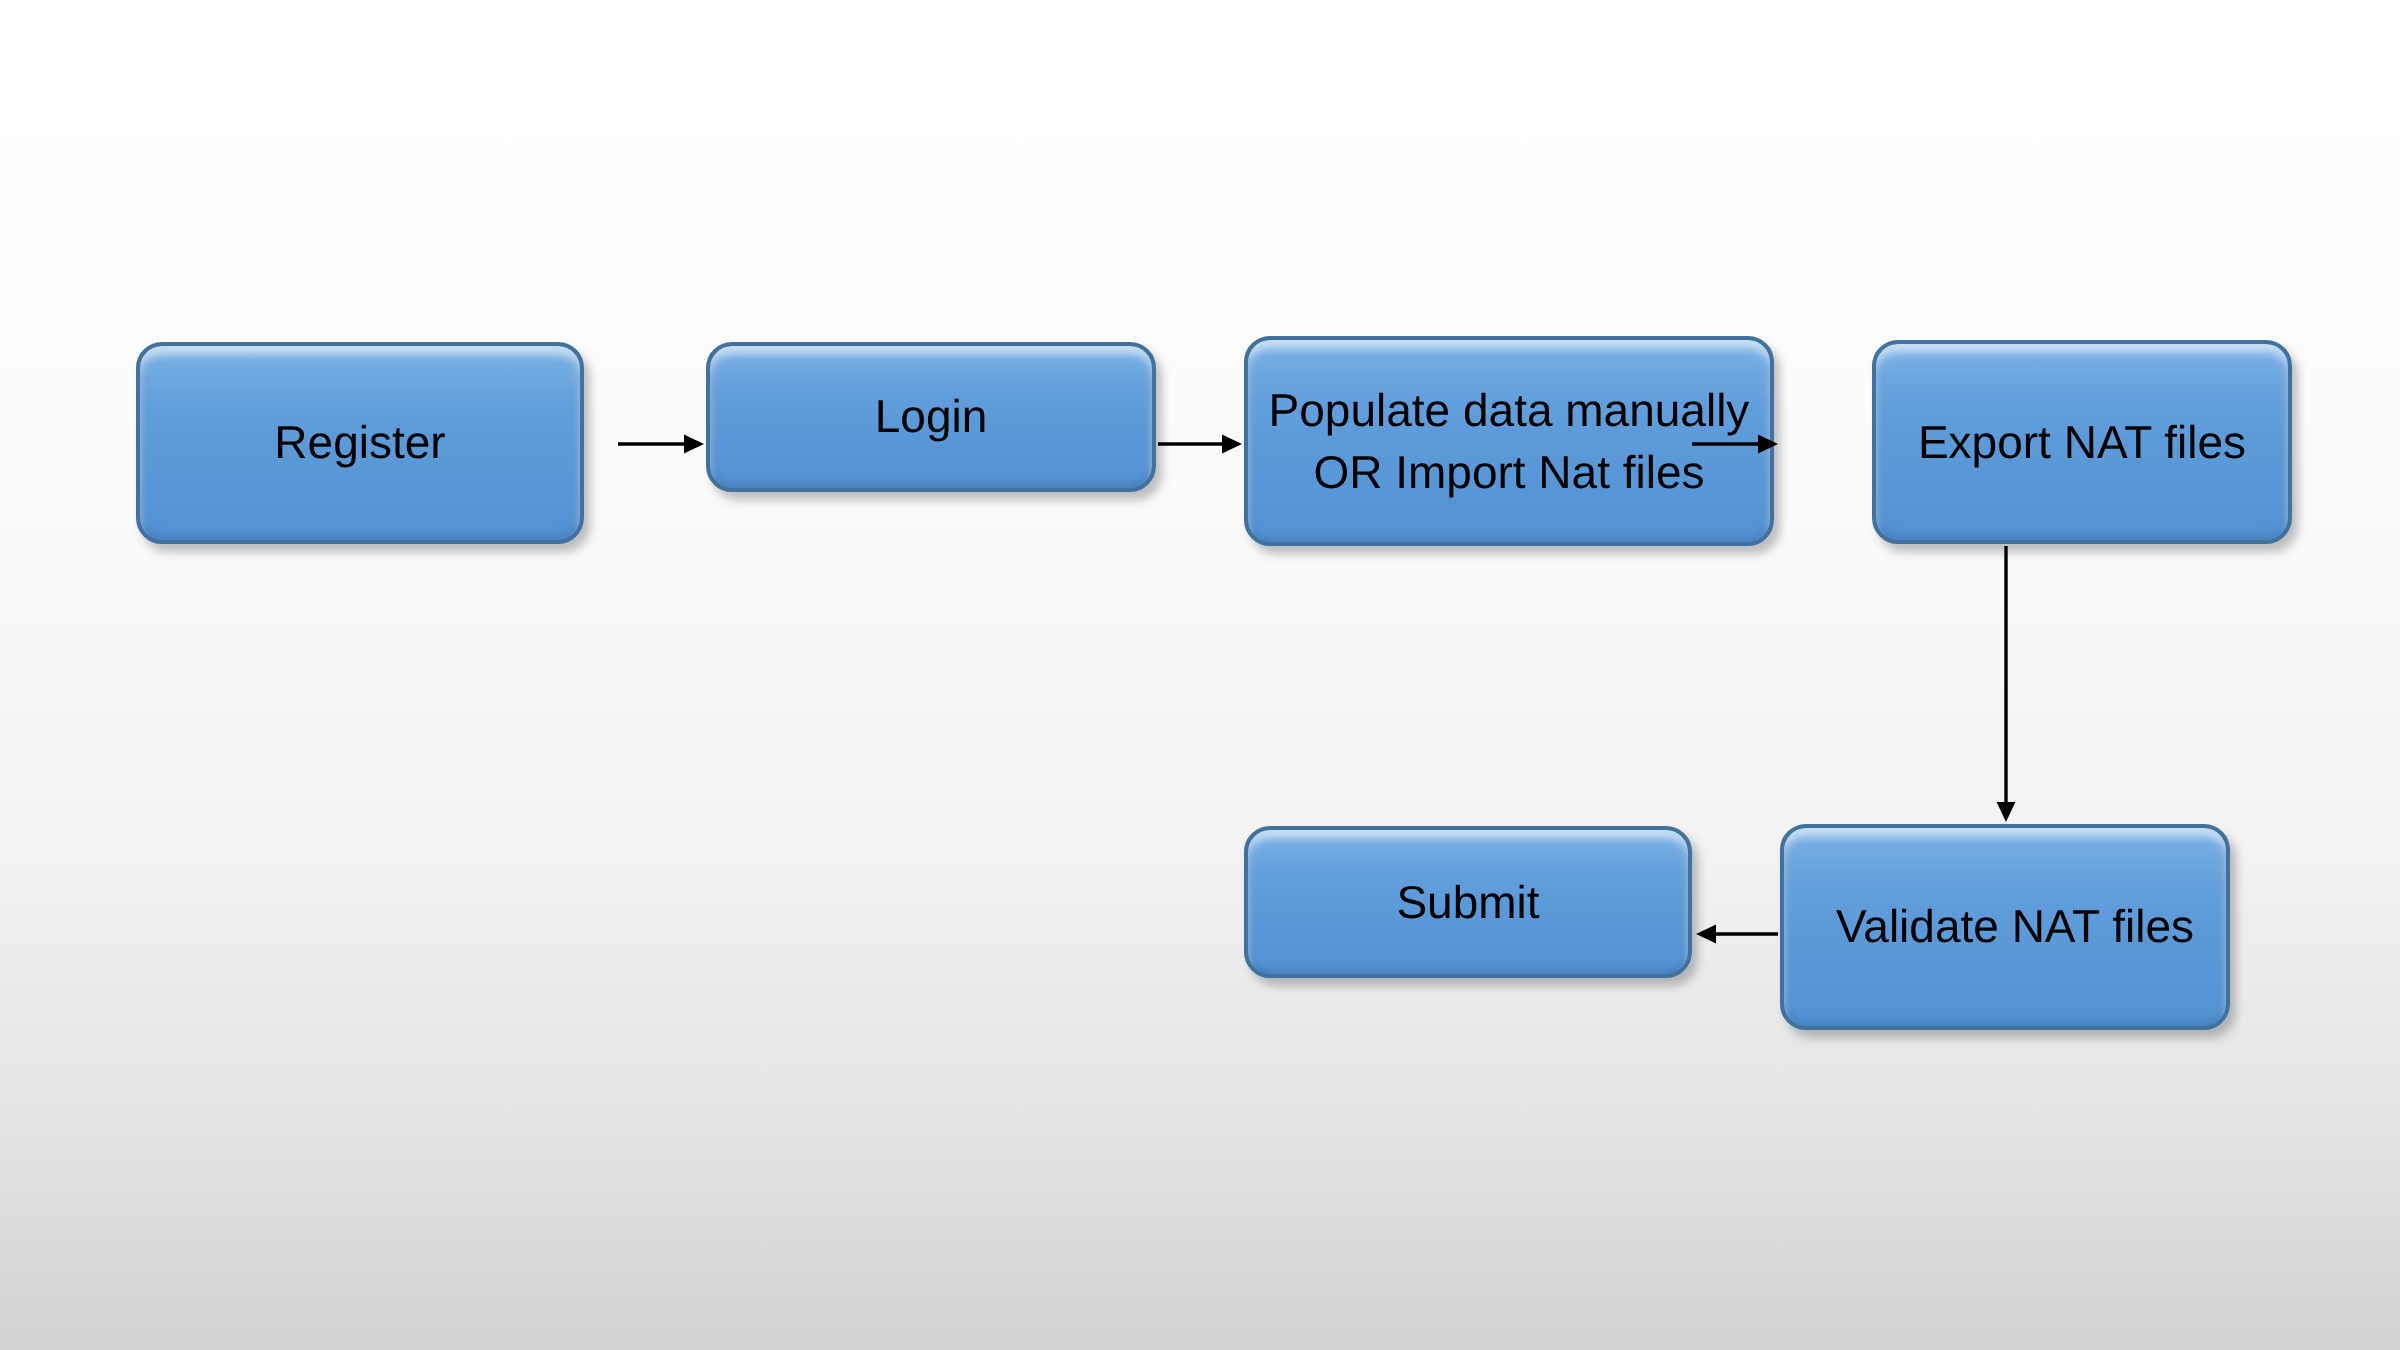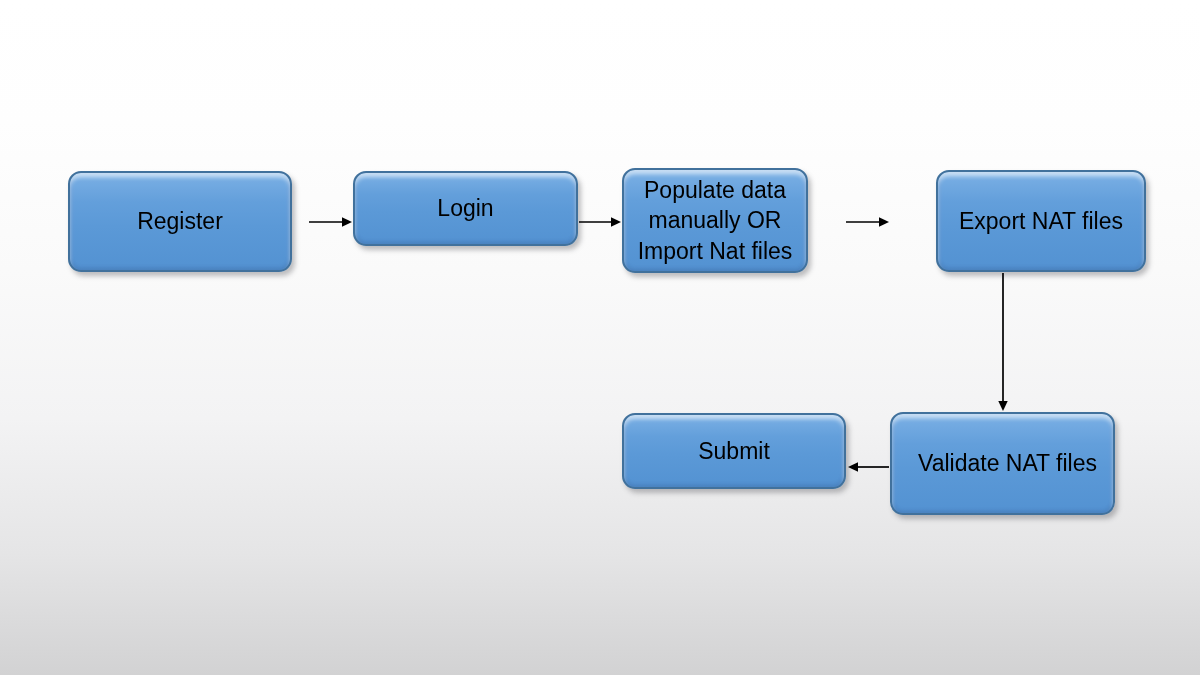--- a/index.html
+++ b/index.html
@@ -45,21 +45,21 @@
     text-align: center;
     color: #000000;
     font-size: 23px;
     line-height: 1.32;
     padding: 2px 6px;
   }
   .node-label { display: block; }
 
   .node-register  { left: 68px;  top: 171px; width: 224px; height: 101px; }
   .node-login     { left: 353px; top: 171px; width: 225px; height: 75px; }
-  .node-populate  { left: 622px; top: 168px; width: 186px; height: 105px; }
+  .node-populate  { left: 622px; top: 168px; width: 265px; height: 105px; }
   .node-export    { left: 890px; top: 170px; width: 210px; height: 102px; margin-left: 46px; }
   .node-validate  { left: 890px; top: 412px; width: 225px; height: 103px; padding-left: 16px; }
   .node-submit    { left: 622px; top: 413px; width: 224px; height: 76px; }
 
   .arrows {
     position: absolute;
     left: 0;
     top: 0;
     pointer-events: none;
   }

